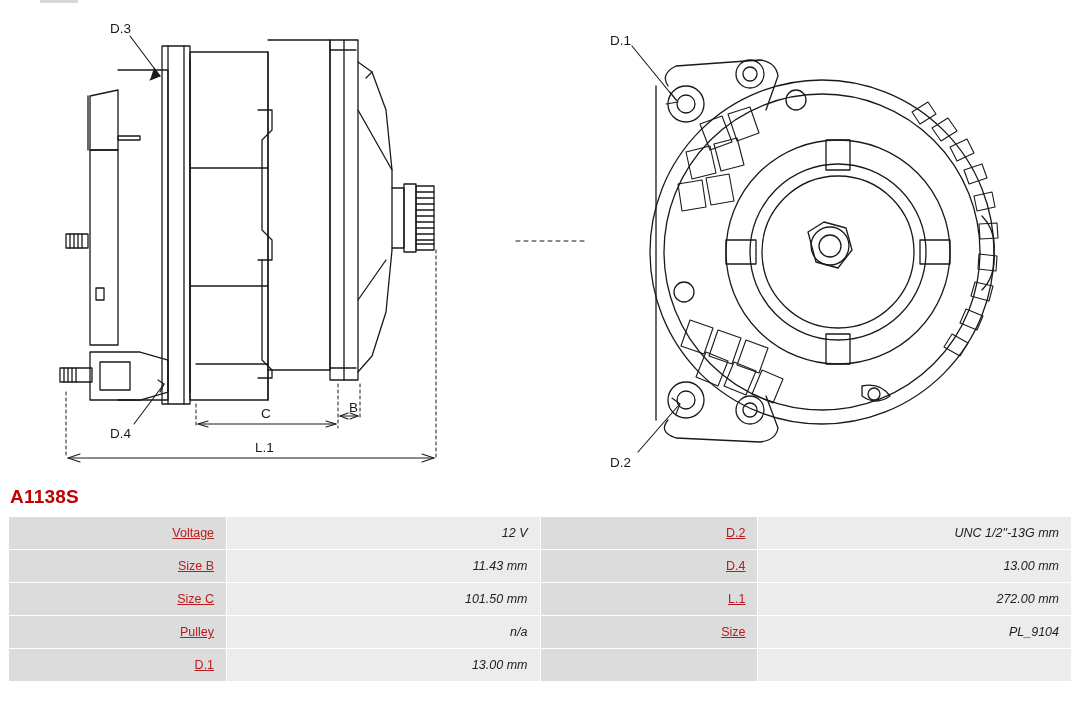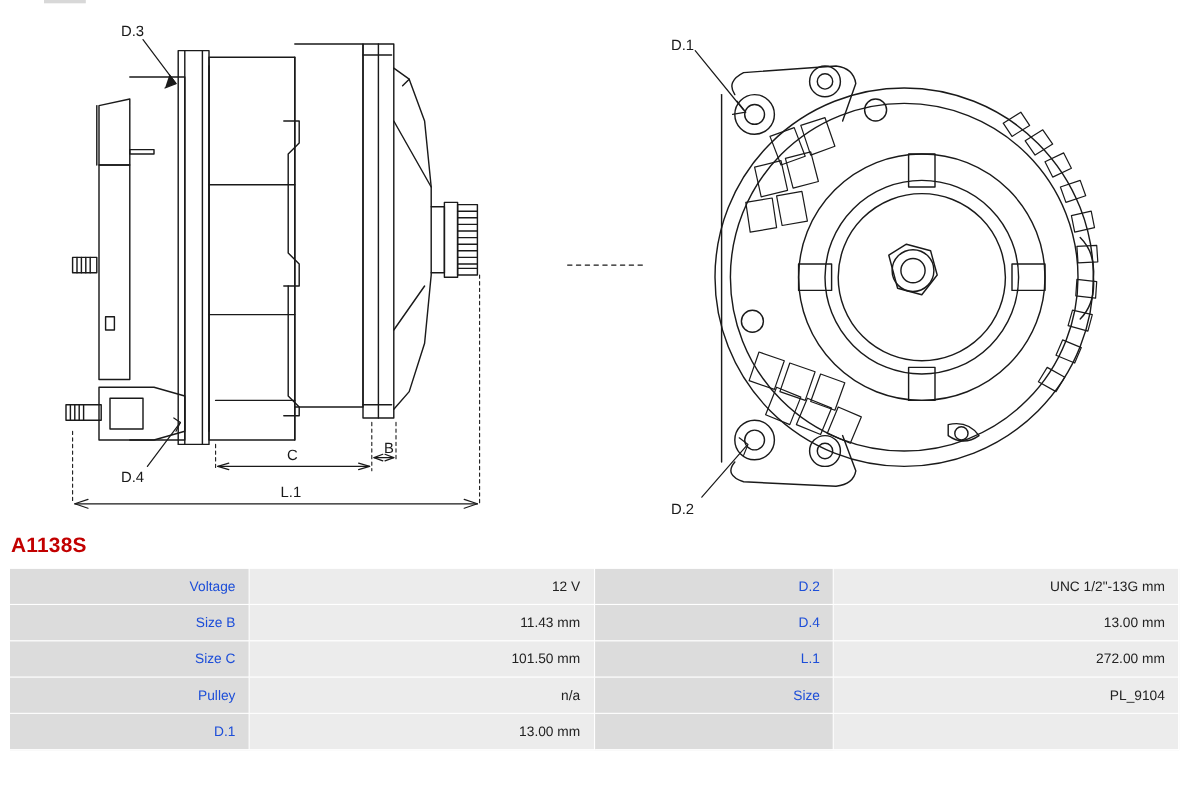--- a/index.html
+++ b/index.html
@@ -49,28 +49,30 @@
   }
   .spec-table td {
     height: 32px;
     padding: 0 12px;
     border: 1px solid #ffffff;
     vertical-align: middle;
   }
   .spec-table td.label {
     background: #dcdcdc;
     text-align: right;
-    color: #1d4ed8;
+    color: #b91c1c;
     width: 194px;
+    text-decoration: underline;
   }
   .spec-table td.value {
     background: #ececec;
     text-align: right;
     color: #222;
     width: 290px;
+    font-style: italic;
   }
   .spec-table td.blank {
     background: #ececec;
   }
   .spec-table td.label-blank {
     background: #dcdcdc;
   }
   .topcrumb {
     position: absolute;
     left: 40px;

